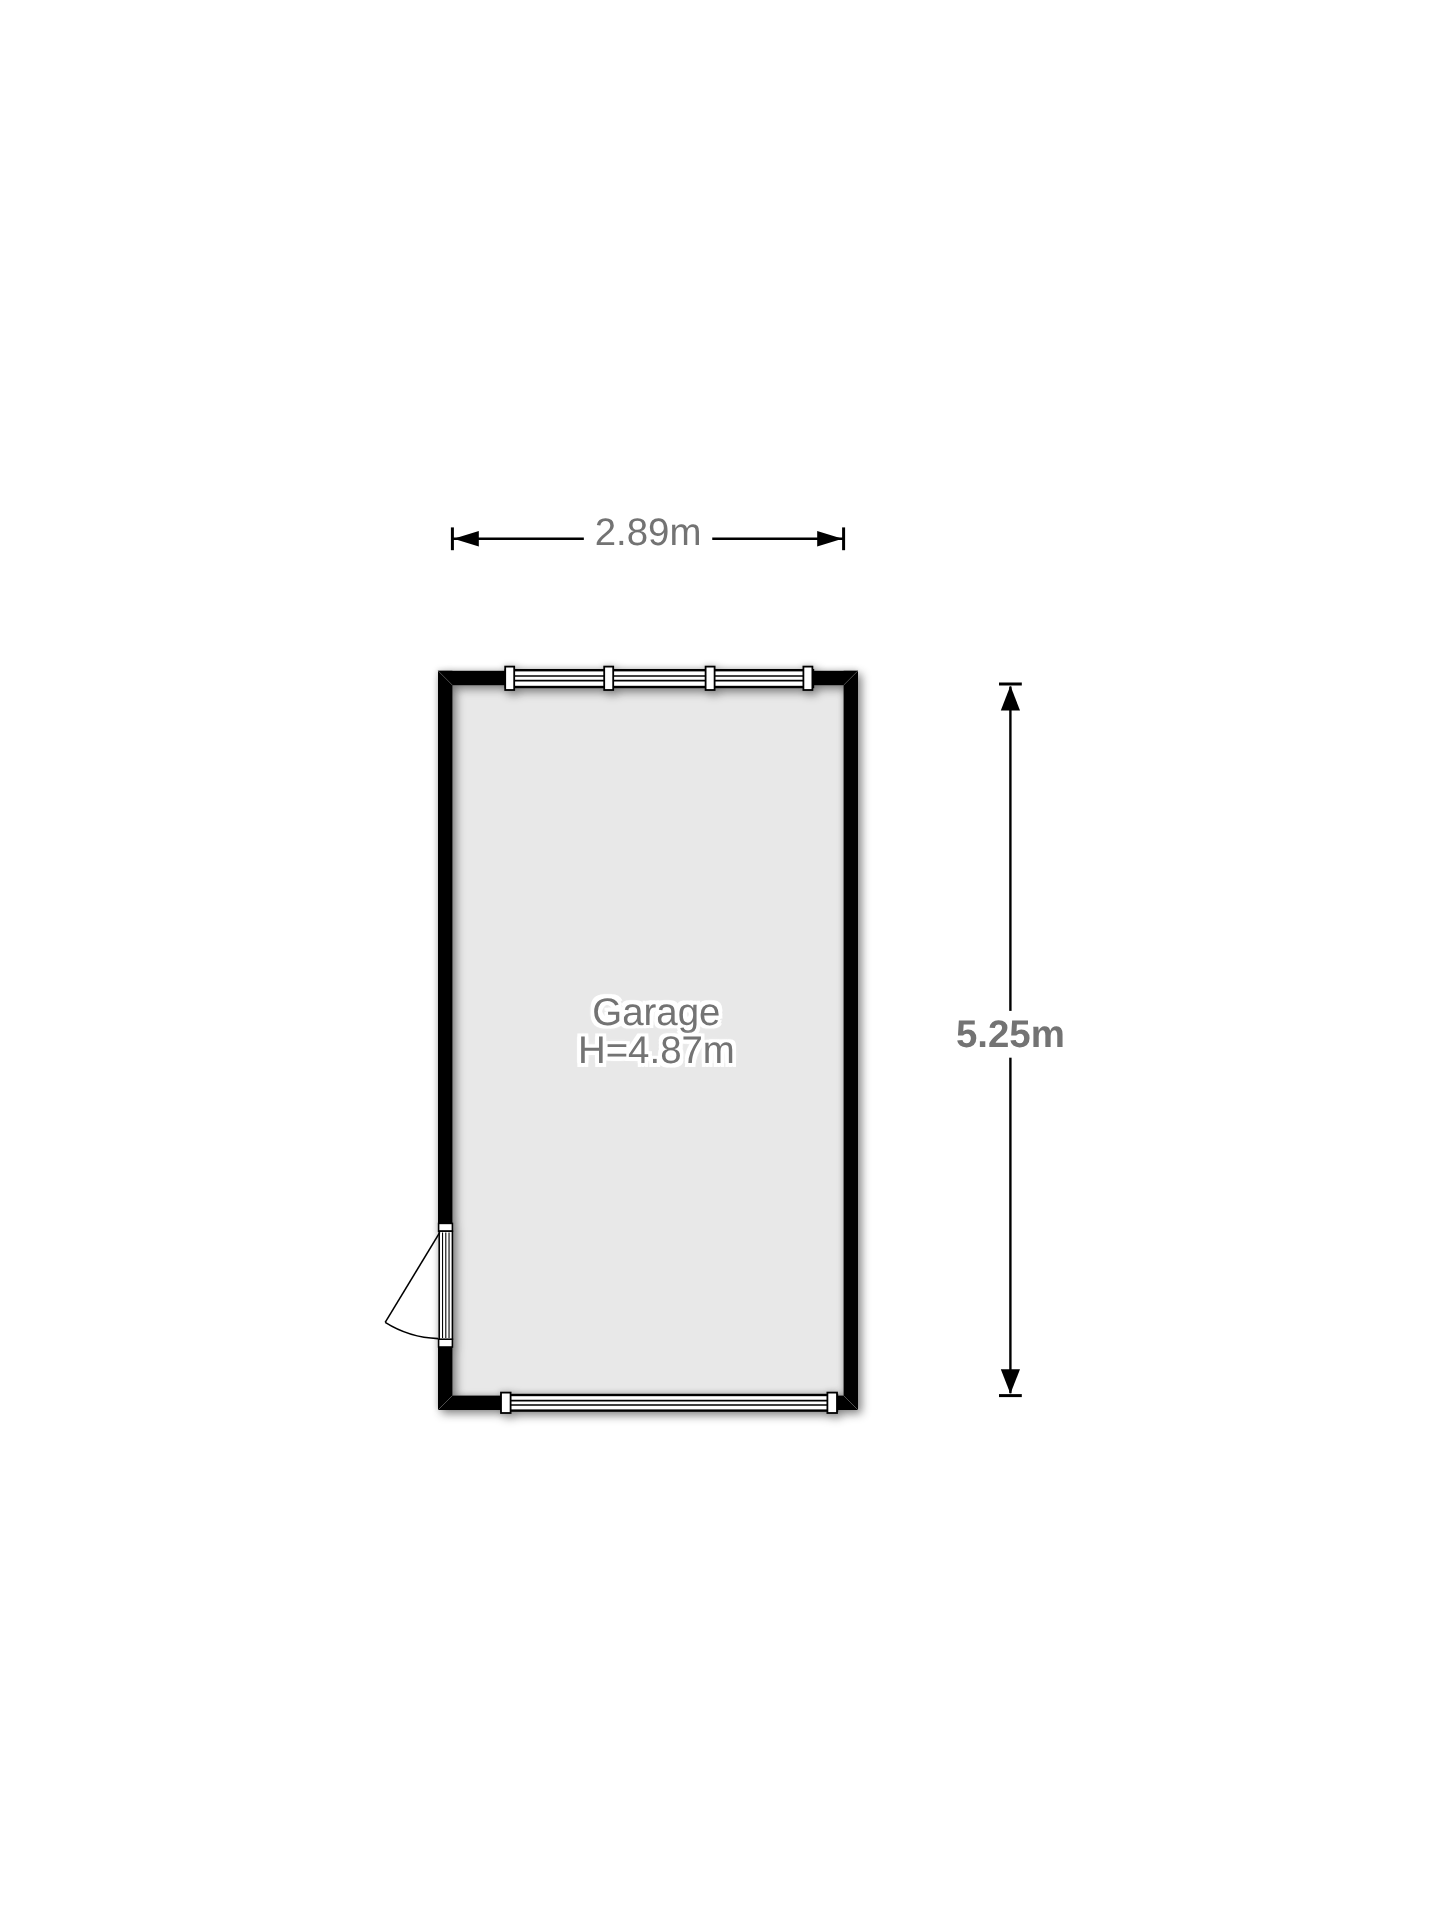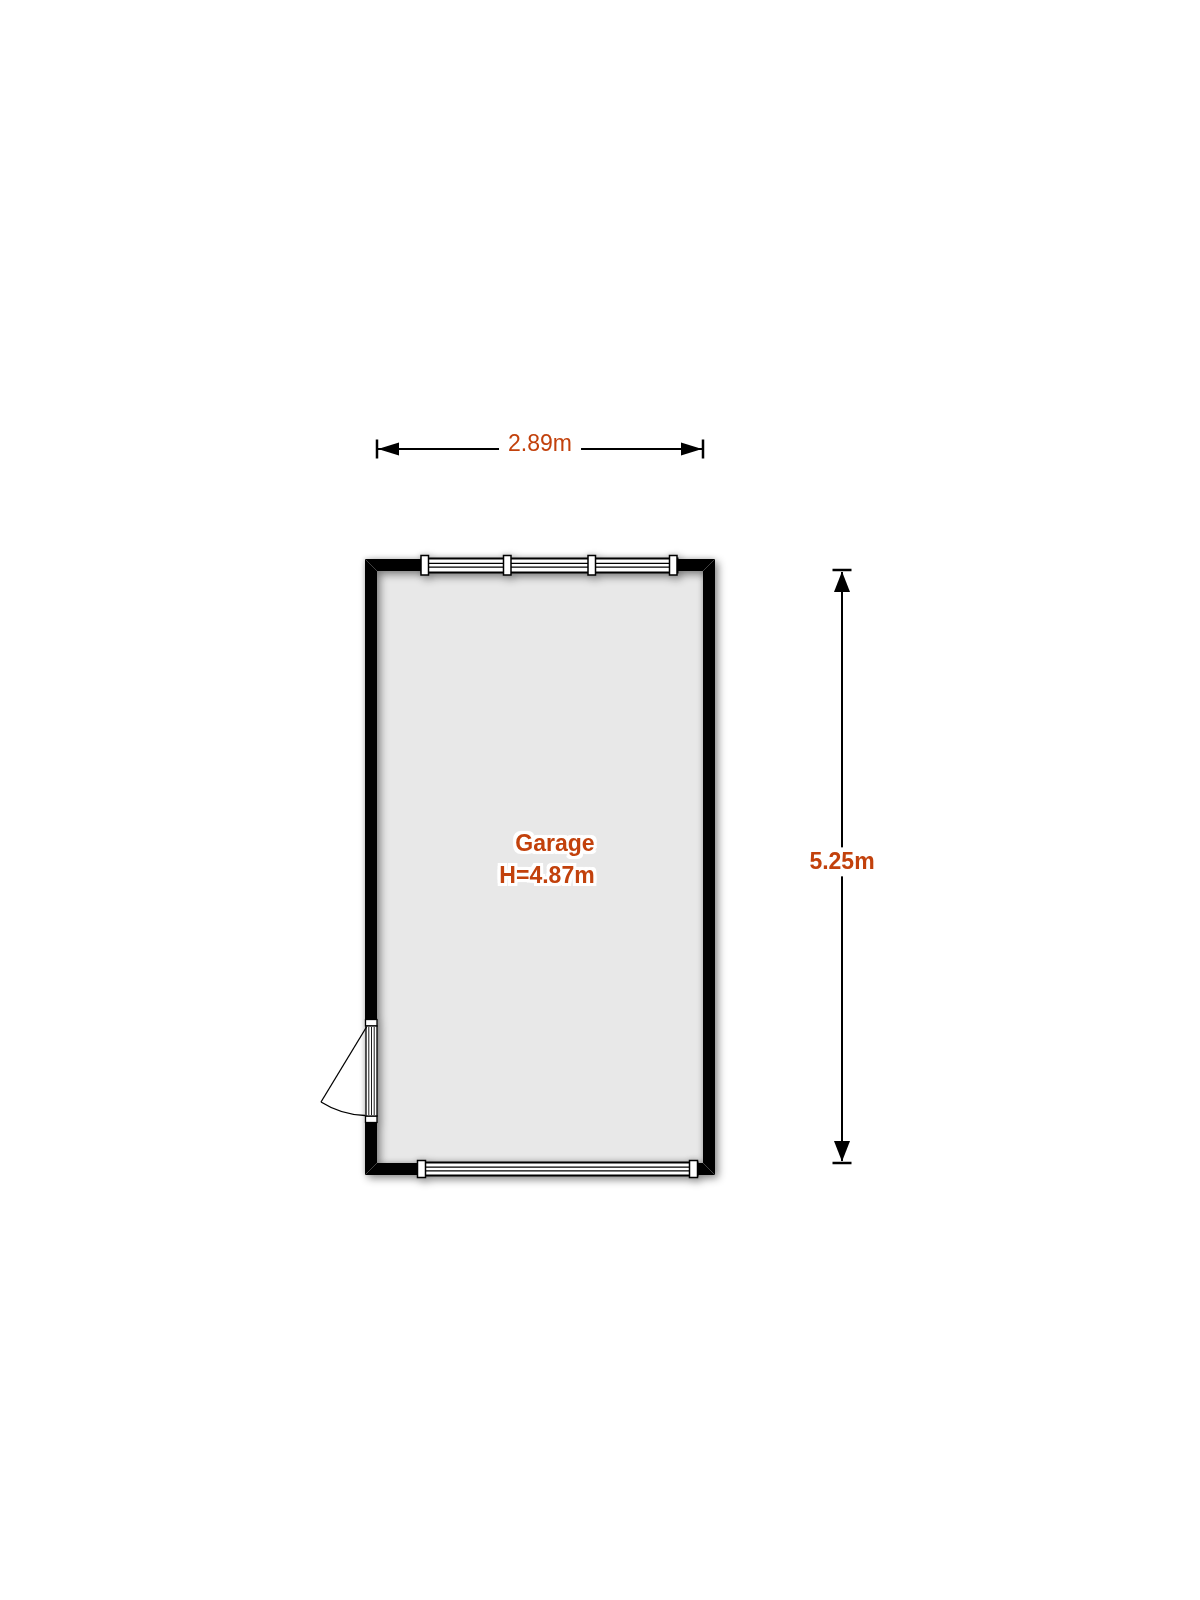--- a/index.html
+++ b/index.html
@@ -19,38 +19,37 @@
     position: absolute;
     left: 0;
     top: 0;
   }
   .walls-shadow {
     filter: drop-shadow(3px 3px 4px rgba(0,0,0,0.45)) drop-shadow(-1px -1px 2px rgba(0,0,0,0.12));
   }
   .label {
     position: absolute;
     transform: translate(-50%, -50%);
-    color: #c2410c;
-    font-size: 23px;
+    color: #737373;
+    font-size: 32px;
     line-height: 1.1;
     white-space: nowrap;
   }
   .dim-label {
     background: #ffffff;
     padding: 2px 9px;
   }
   .room-label {
-    text-align: right;
+    text-align: center;
     line-height: 32px;
     text-shadow:
       -3px -3px 0 #fff,  3px -3px 0 #fff, -3px  3px 0 #fff,  3px  3px 0 #fff,
       -3px  0   0 #fff,  3px  0   0 #fff,  0   -3px 0 #fff,  0    3px 0 #fff,
       -2px -2px 0 #fff,  2px -2px 0 #fff, -2px  2px 0 #fff,  2px  2px 0 #fff,
        0 0 5px #fff, 0 0 5px #fff;
-    font-weight: bold;
   }
 </style>
 </head>
 <body>
 
 <div class="plan-canvas">
 
   <svg width="1200" height="1600" viewBox="0 0 1200 1600">
 
     <rect x="371" y="565" width="338" height="604" fill="#e8e8e8"></rect>

